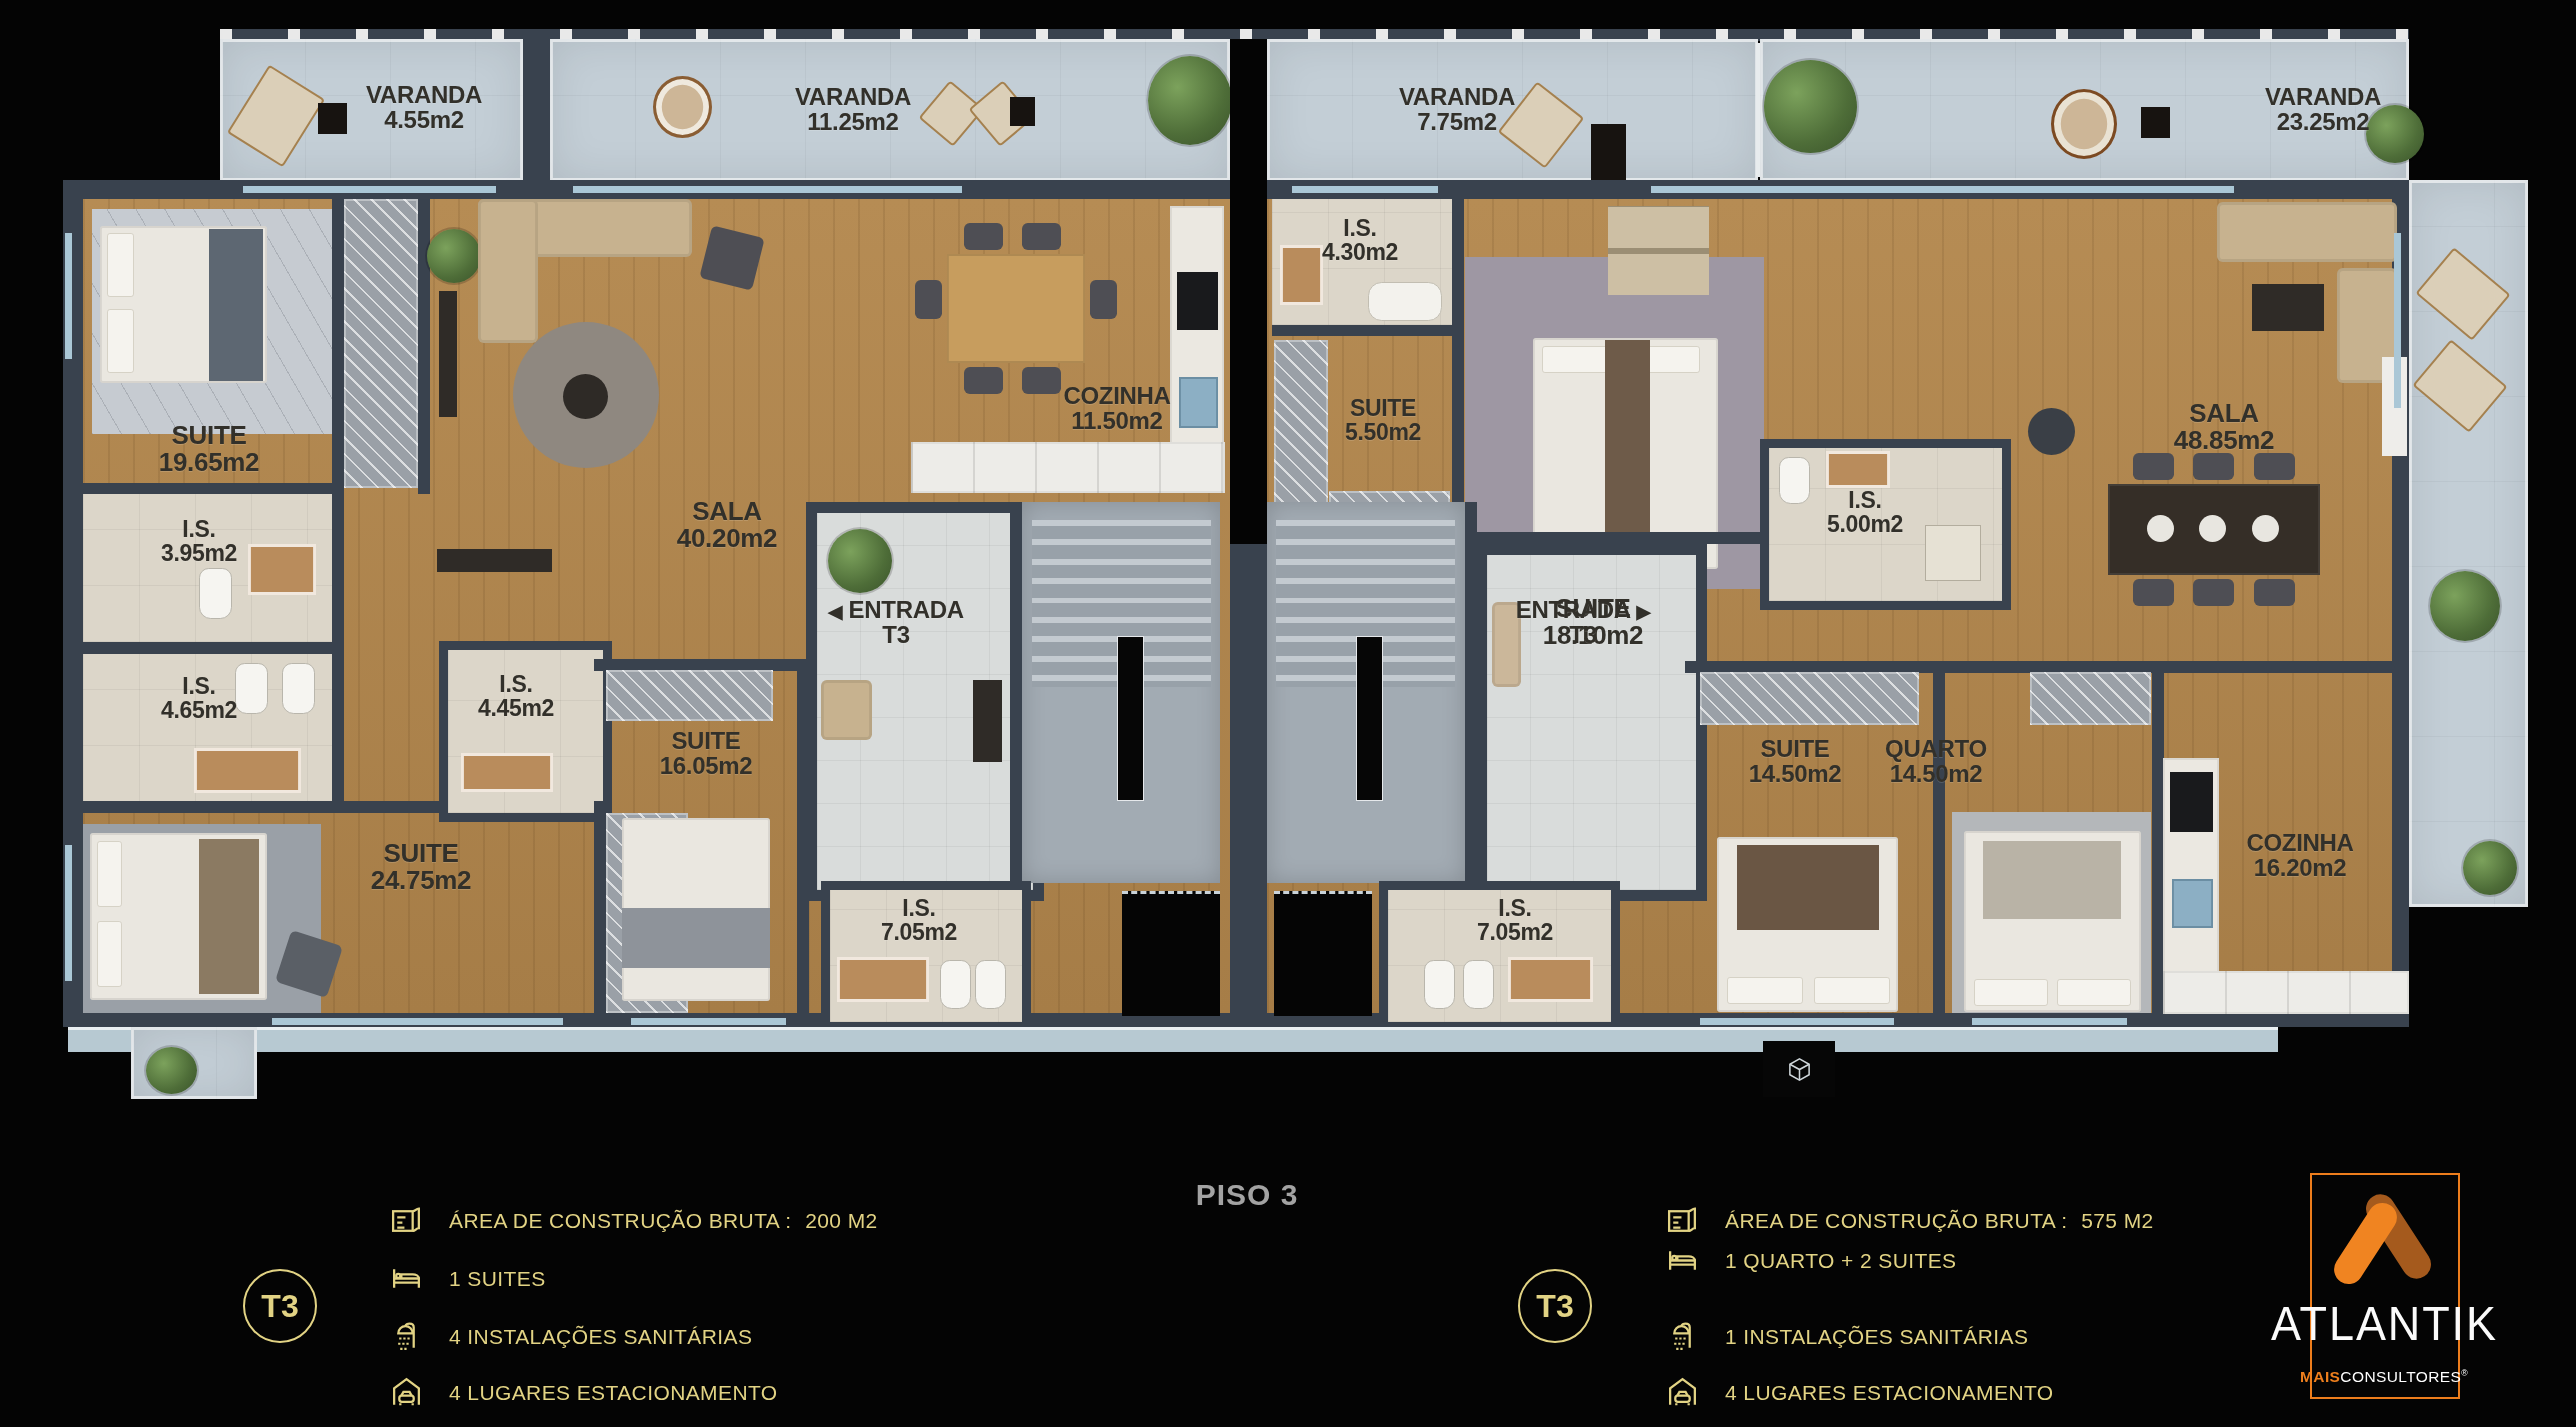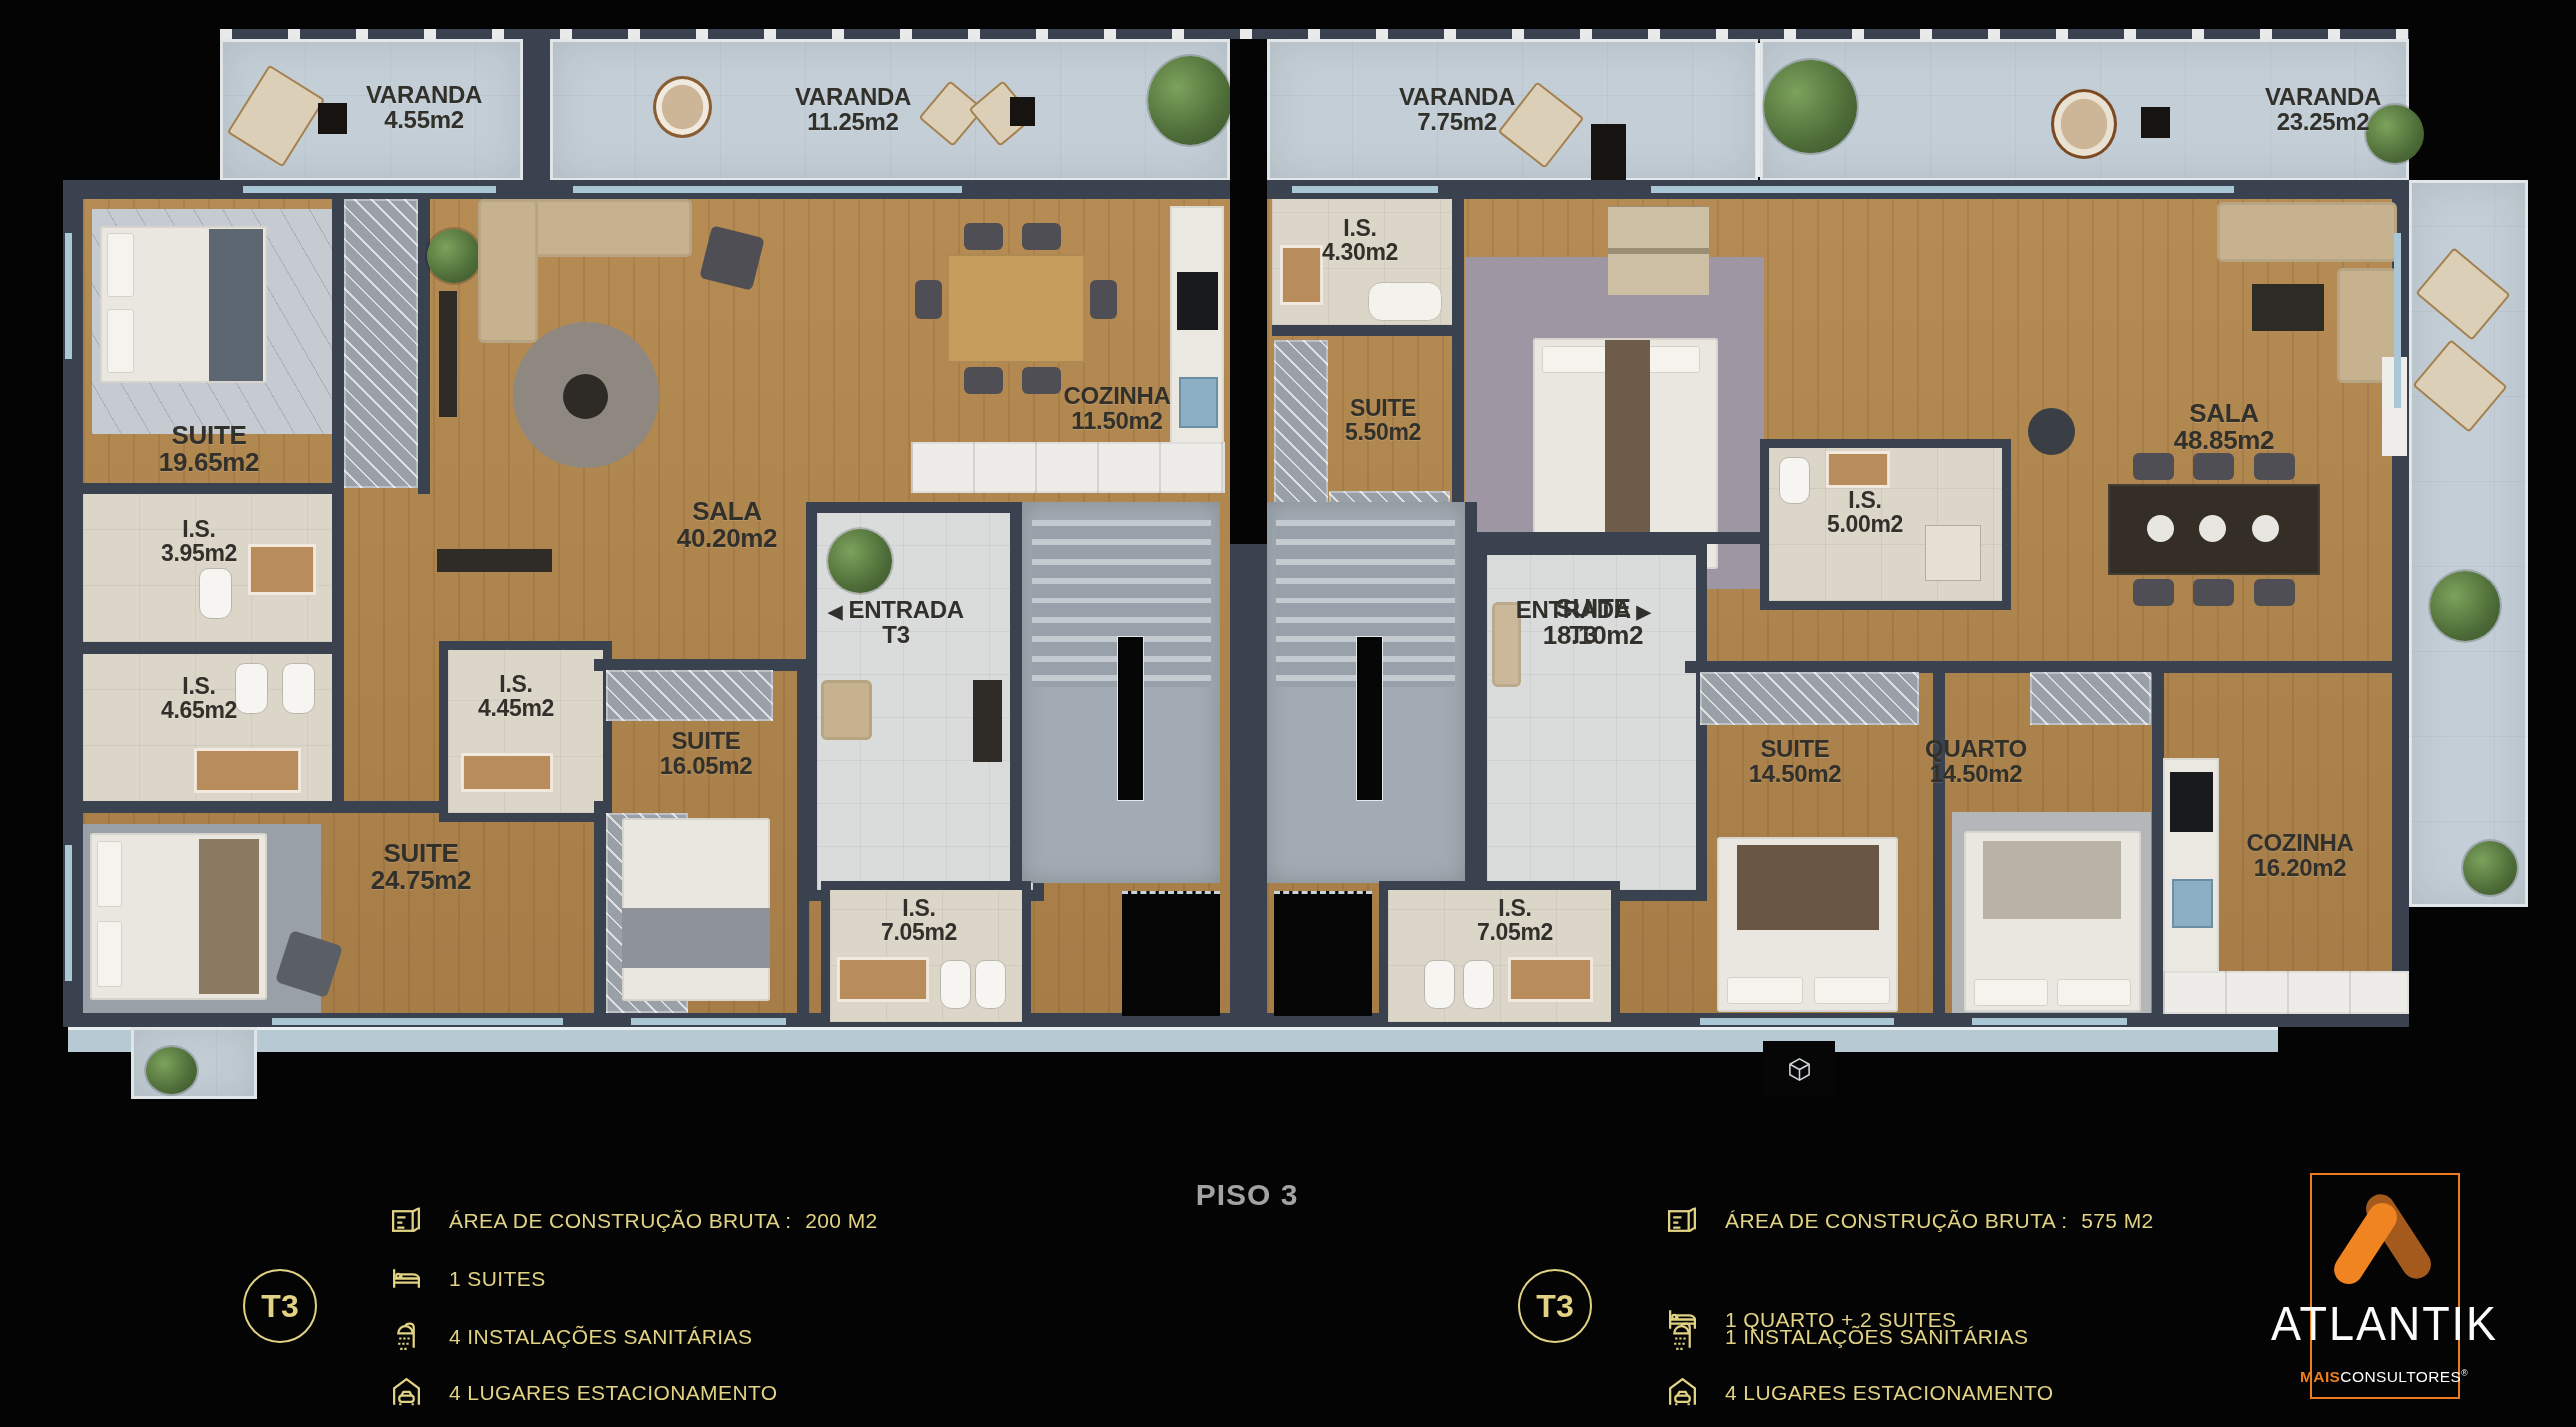--- a/index.html
+++ b/index.html
@@ -321,21 +321,21 @@
   <span>SUITE</span><span class="a2">18.10m2</span></div>
 <div class="rlabel" style="left:1865px;top:512px;font-size:23px;">
   <span>I.S.</span><span class="a2">5.00m2</span></div>
 <div class="rlabel" style="left:2224px;top:427px;">
   <span>SALA</span><span class="a2">48.85m2</span></div>
 <div class="rlabel" style="left:1583px;top:622px;font-size:24px;">
   <span><span>ENTRADA</span> <span style="font-size:18.5px;">▶</span></span>
   <span class="a2">T3</span></div>
 <div class="rlabel" style="left:1795px;top:761px;font-size:24px;">
   <span>SUITE</span><span class="a2">14.50m2</span></div>
-<div class="rlabel" style="left:1976px;top:761px;font-size:24px;">
+<div class="rlabel" style="left:1936px;top:761px;font-size:24px;">
   <span>QUARTO</span><span class="a2">14.50m2</span></div>
 <div class="rlabel" style="left:2300px;top:855px;font-size:24px;">
   <span>COZINHA</span><span class="a2">16.20m2</span></div>
 <div class="rlabel" style="left:1515px;top:920px;font-size:23px;">
   <span>I.S.</span><span class="a2">7.05m2</span></div>
 
 <div class="piso" style="left:1247px;top:1195px;">PISO 3</div>
 
 <div class="t3badge" style="left:243px;top:1269px;">
   <span>T3</span>
@@ -377,21 +377,21 @@
   <span>T3</span>
   </div>
 <div class="legend-row" style="left:1665px;top:1201px;">
   <svg class="licon" width="35" height="35" viewBox="0 0 34 34" fill="none" stroke="#e2d384" stroke-width="2.2">
     <rect x="4" y="8" width="19" height="19"></rect>
       <path d="M8 14h8M8 19h5M8 24h7"></path>
       <path d="M23 8c3 0 3-2.5 6-2.5v19c-3 0-3 2.5-6 2.5"></path>
   </svg>
   <span class="txt"><span>ÁREA DE CONSTRUÇÃO BRUTA :</span><span class="val">575 M2</span></span>
 </div>
-<div class="legend-row" style="left:1665px;top:1300px;">
+<div class="legend-row" style="left:1665px;top:1241px;">
   <svg class="licon" width="35" height="35" viewBox="0 0 34 34" fill="none" stroke="#e2d384" stroke-width="2.2">
     <path d="M5 8v18M5 21h24v5M5 17h24v4"></path>
       <path d="M12 17v-4h11c3 0 6 1.5 6 4"></path>
       <circle cx="9" cy="14.5" r="2"></circle>
   </svg>
   <span class="txt">1 QUARTO + 2 SUITES</span>
 </div>
 <div class="legend-row" style="left:1665px;top:1317px;">
   <svg class="licon" width="35" height="35" viewBox="0 0 34 34" fill="none" stroke="#e2d384" stroke-width="2.2">
     <path d="M9 14a7 7 0 0 1 14 0Z"></path>

